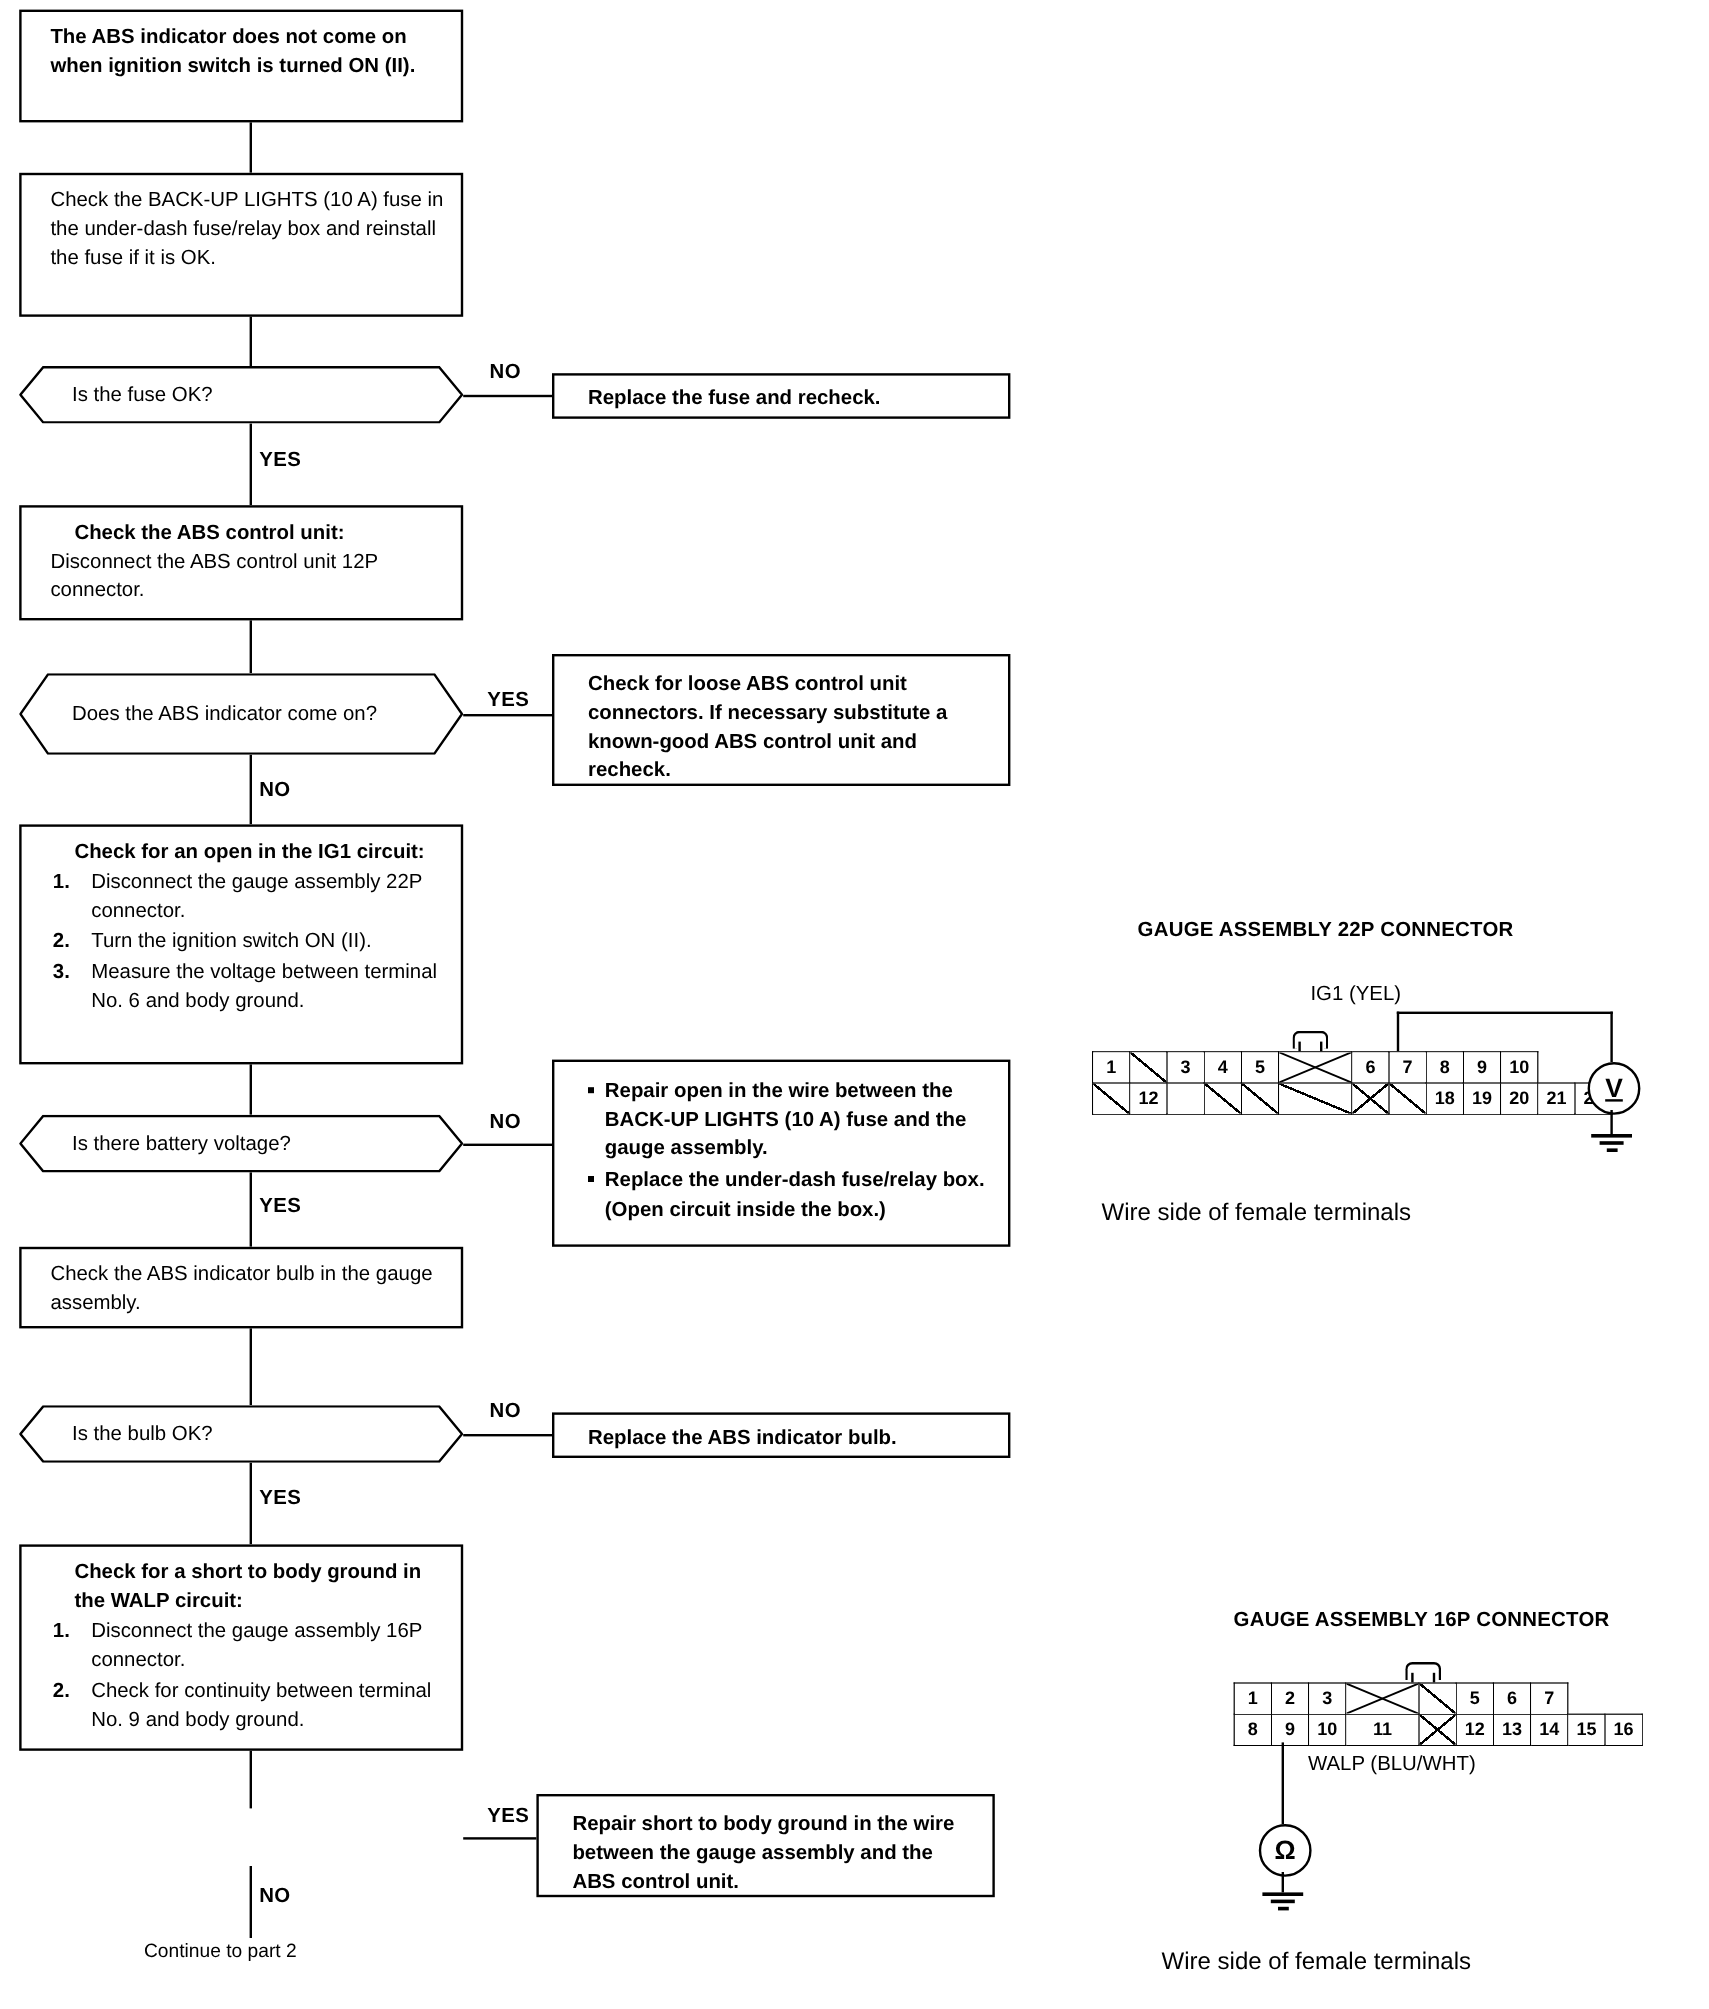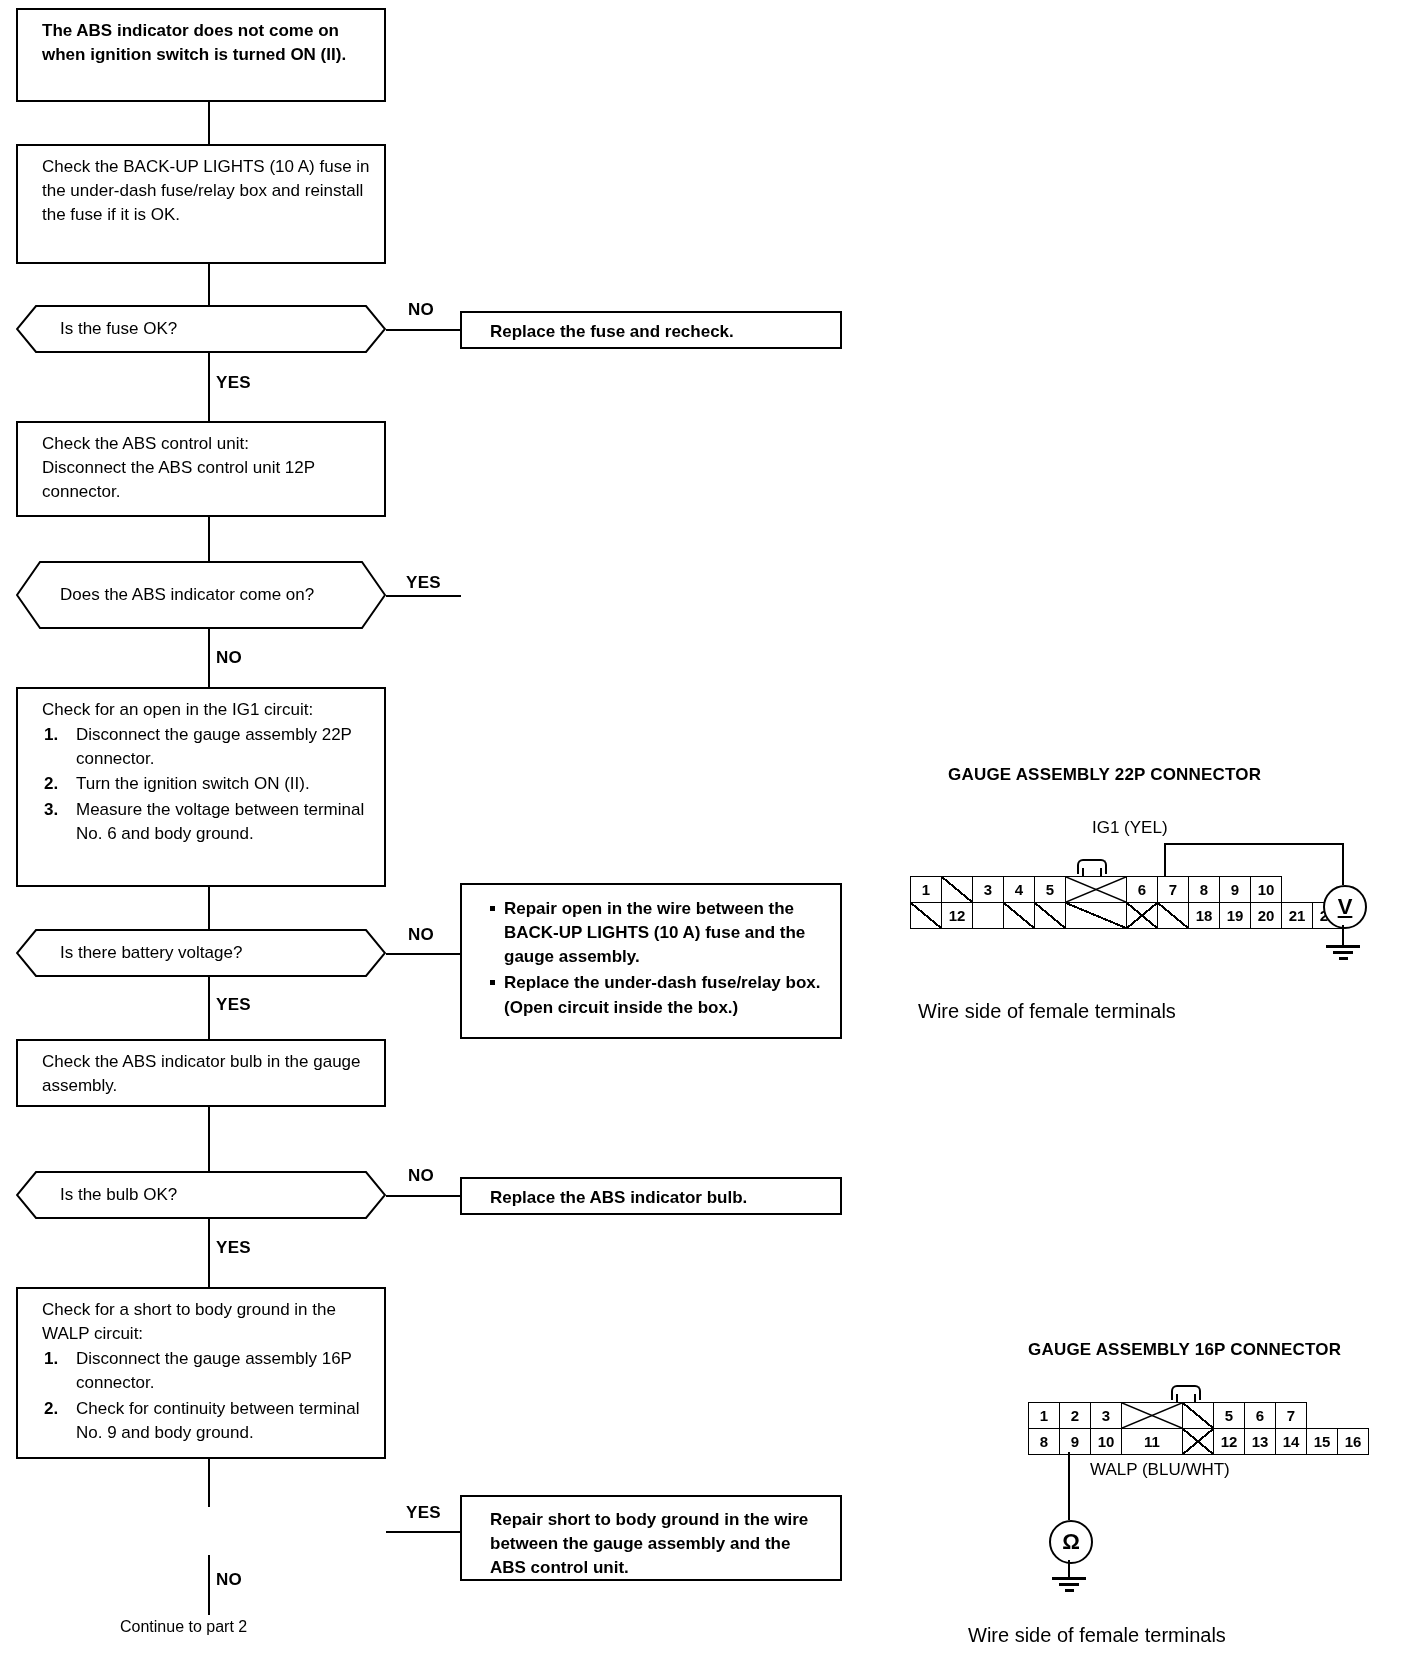--- a/index.html
+++ b/index.html
@@ -18,21 +18,21 @@
   .box{
     position:absolute;
     box-sizing:border-box;
     border:2px solid #000;
     background:#fff;
     padding:9px 12px 6px 24px;
     font-size:17px;
     line-height:1.42;
   }
   .box.bold{font-weight:bold;}
-  .box .hd{font-weight:normal;display:block;}
+  .box .hd{font-weight:bold;display:block;margin-left:20px;}
   .box .just{text-align:justify;text-align-last:left;}
 
   
   .steps{list-style:none;margin:0;padding:0;}
   .steps li{
     position:relative;
     padding-left:34px;
     margin-top:1px;
   }
   .steps li .num{
@@ -179,20 +179,23 @@
     </svg>
     <span class="label" style="text-align:left;">
       <span>Does the ABS indicator come on?</span>
     </span>
   </div>
   <div class="hline" style="left:386px;top:595px;width:75px;"></div>
   <span class="yn" style="left:406px;top:573px;">YES</span>
   <div class="vline" style="left:208px;top:629px;height:58px;"></div>
   <span class="yn" style="left:216px;top:648px;">NO</span>
 
+  <div class="box bold" style="left:460px;top:545px;width:382px;height:110px;padding-left:28px;padding-top:11px;">
+    <span class="just">Check for loose ABS control unit connectors. If necessary substitute a known-good ABS control unit and recheck.</span>
+  </div>
 
   <div class="box" style="left:16px;top:687px;width:370px;height:200px;">
     <span class="hd">Check for an open in the IG1 circuit:</span>
     <ul class="steps normal">
       <li>
         <span class="num">1.</span>
         <span class="just">Disconnect the gauge assembly 22P connector.</span>
       </li>
       <li>
         <span class="num">2.</span>
@@ -258,21 +261,21 @@
     </ul>
   </div>
   <div class="vline" style="left:208px;top:1459px;height:48px;"></div>
 
   <div class="hline" style="left:386px;top:1531px;width:75px;"></div>
   <span class="yn" style="left:406px;top:1503px;">YES</span>
   <div class="vline" style="left:208px;top:1555px;height:60px;"></div>
   <span class="yn" style="left:216px;top:1570px;">NO</span>
   <span class="plain" style="left:120px;top:1618px;">Continue to part 2</span>
 
-  <div class="box bold" style="left:460px;top:1495px;width:382px;height:86px;padding-left:28px;padding-top:11px;">
+  <div class="box bold" style="left:447px;top:1495px;width:382px;height:86px;padding-left:28px;padding-top:11px;">
     <span class="just">Repair short to body ground in the wire between the gauge assembly and the ABS control unit.</span>
   </div>
 
   <span class="conn-title" style="left:948px;top:765px;">GAUGE ASSEMBLY 22P CONNECTOR</span>
   <span class="wirelabel" style="left:1092px;top:818px;">IG1 (YEL)</span>
 
   <div class="hline" style="left:1164px;top:843px;width:180px;"></div>
   <div class="vline" style="left:1164px;top:843px;height:33px;"></div>
   <div class="vline" style="left:1342px;top:843px;height:42px;"></div>
 

